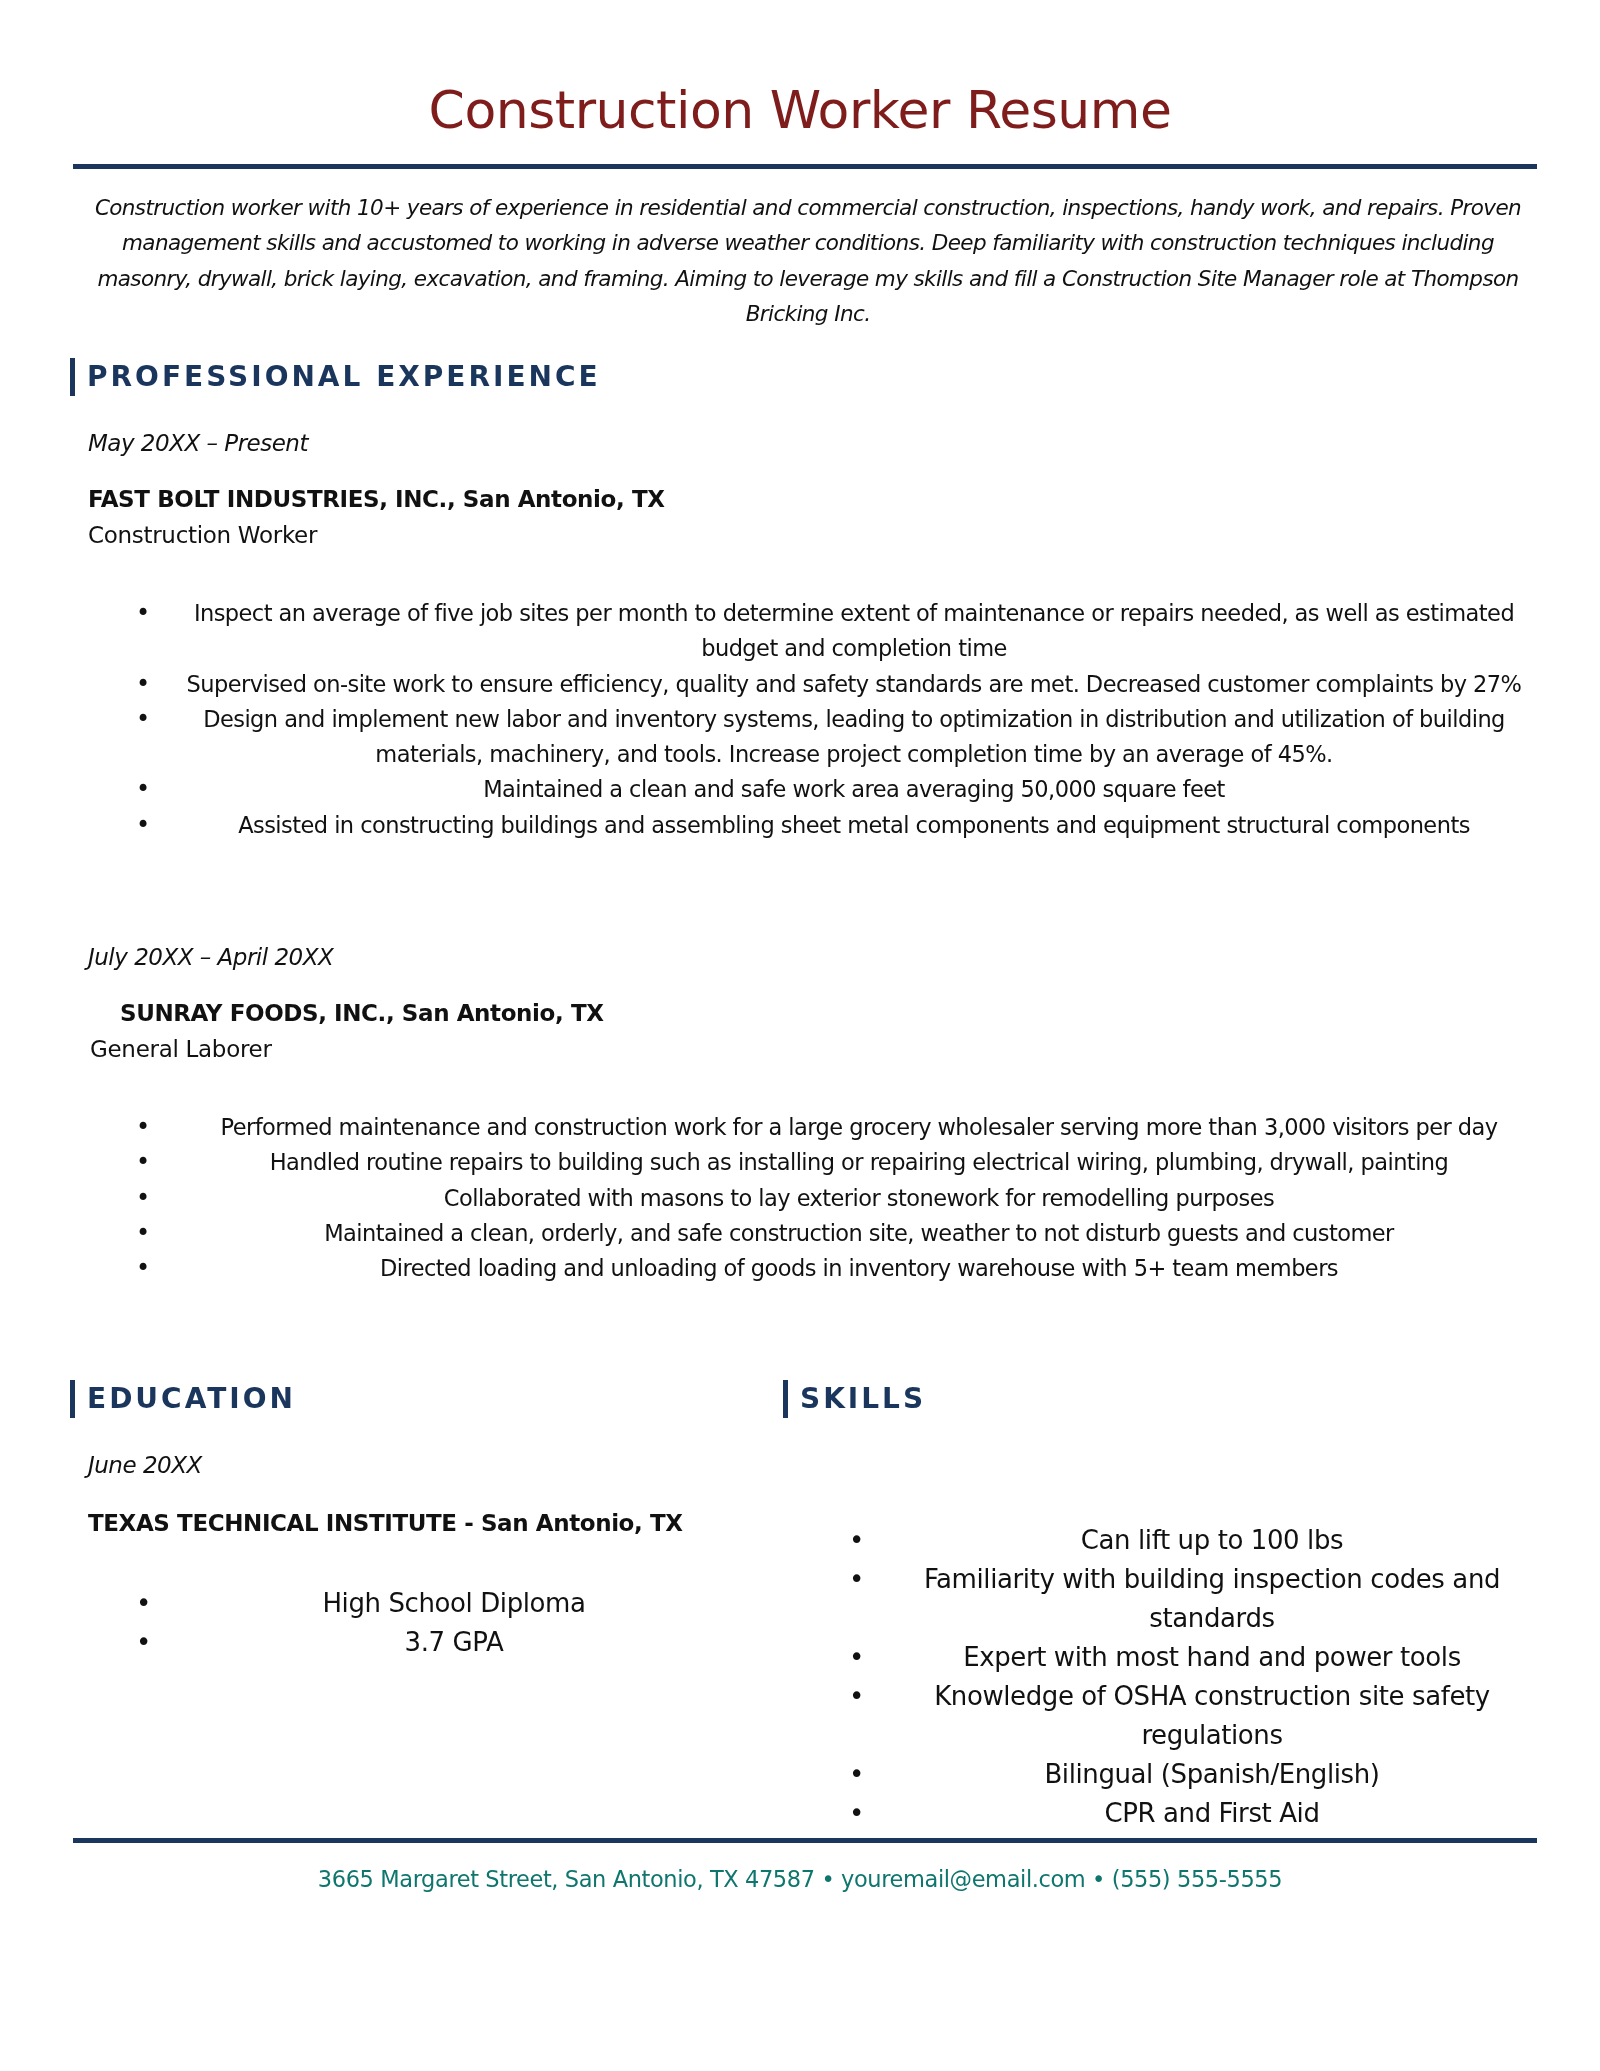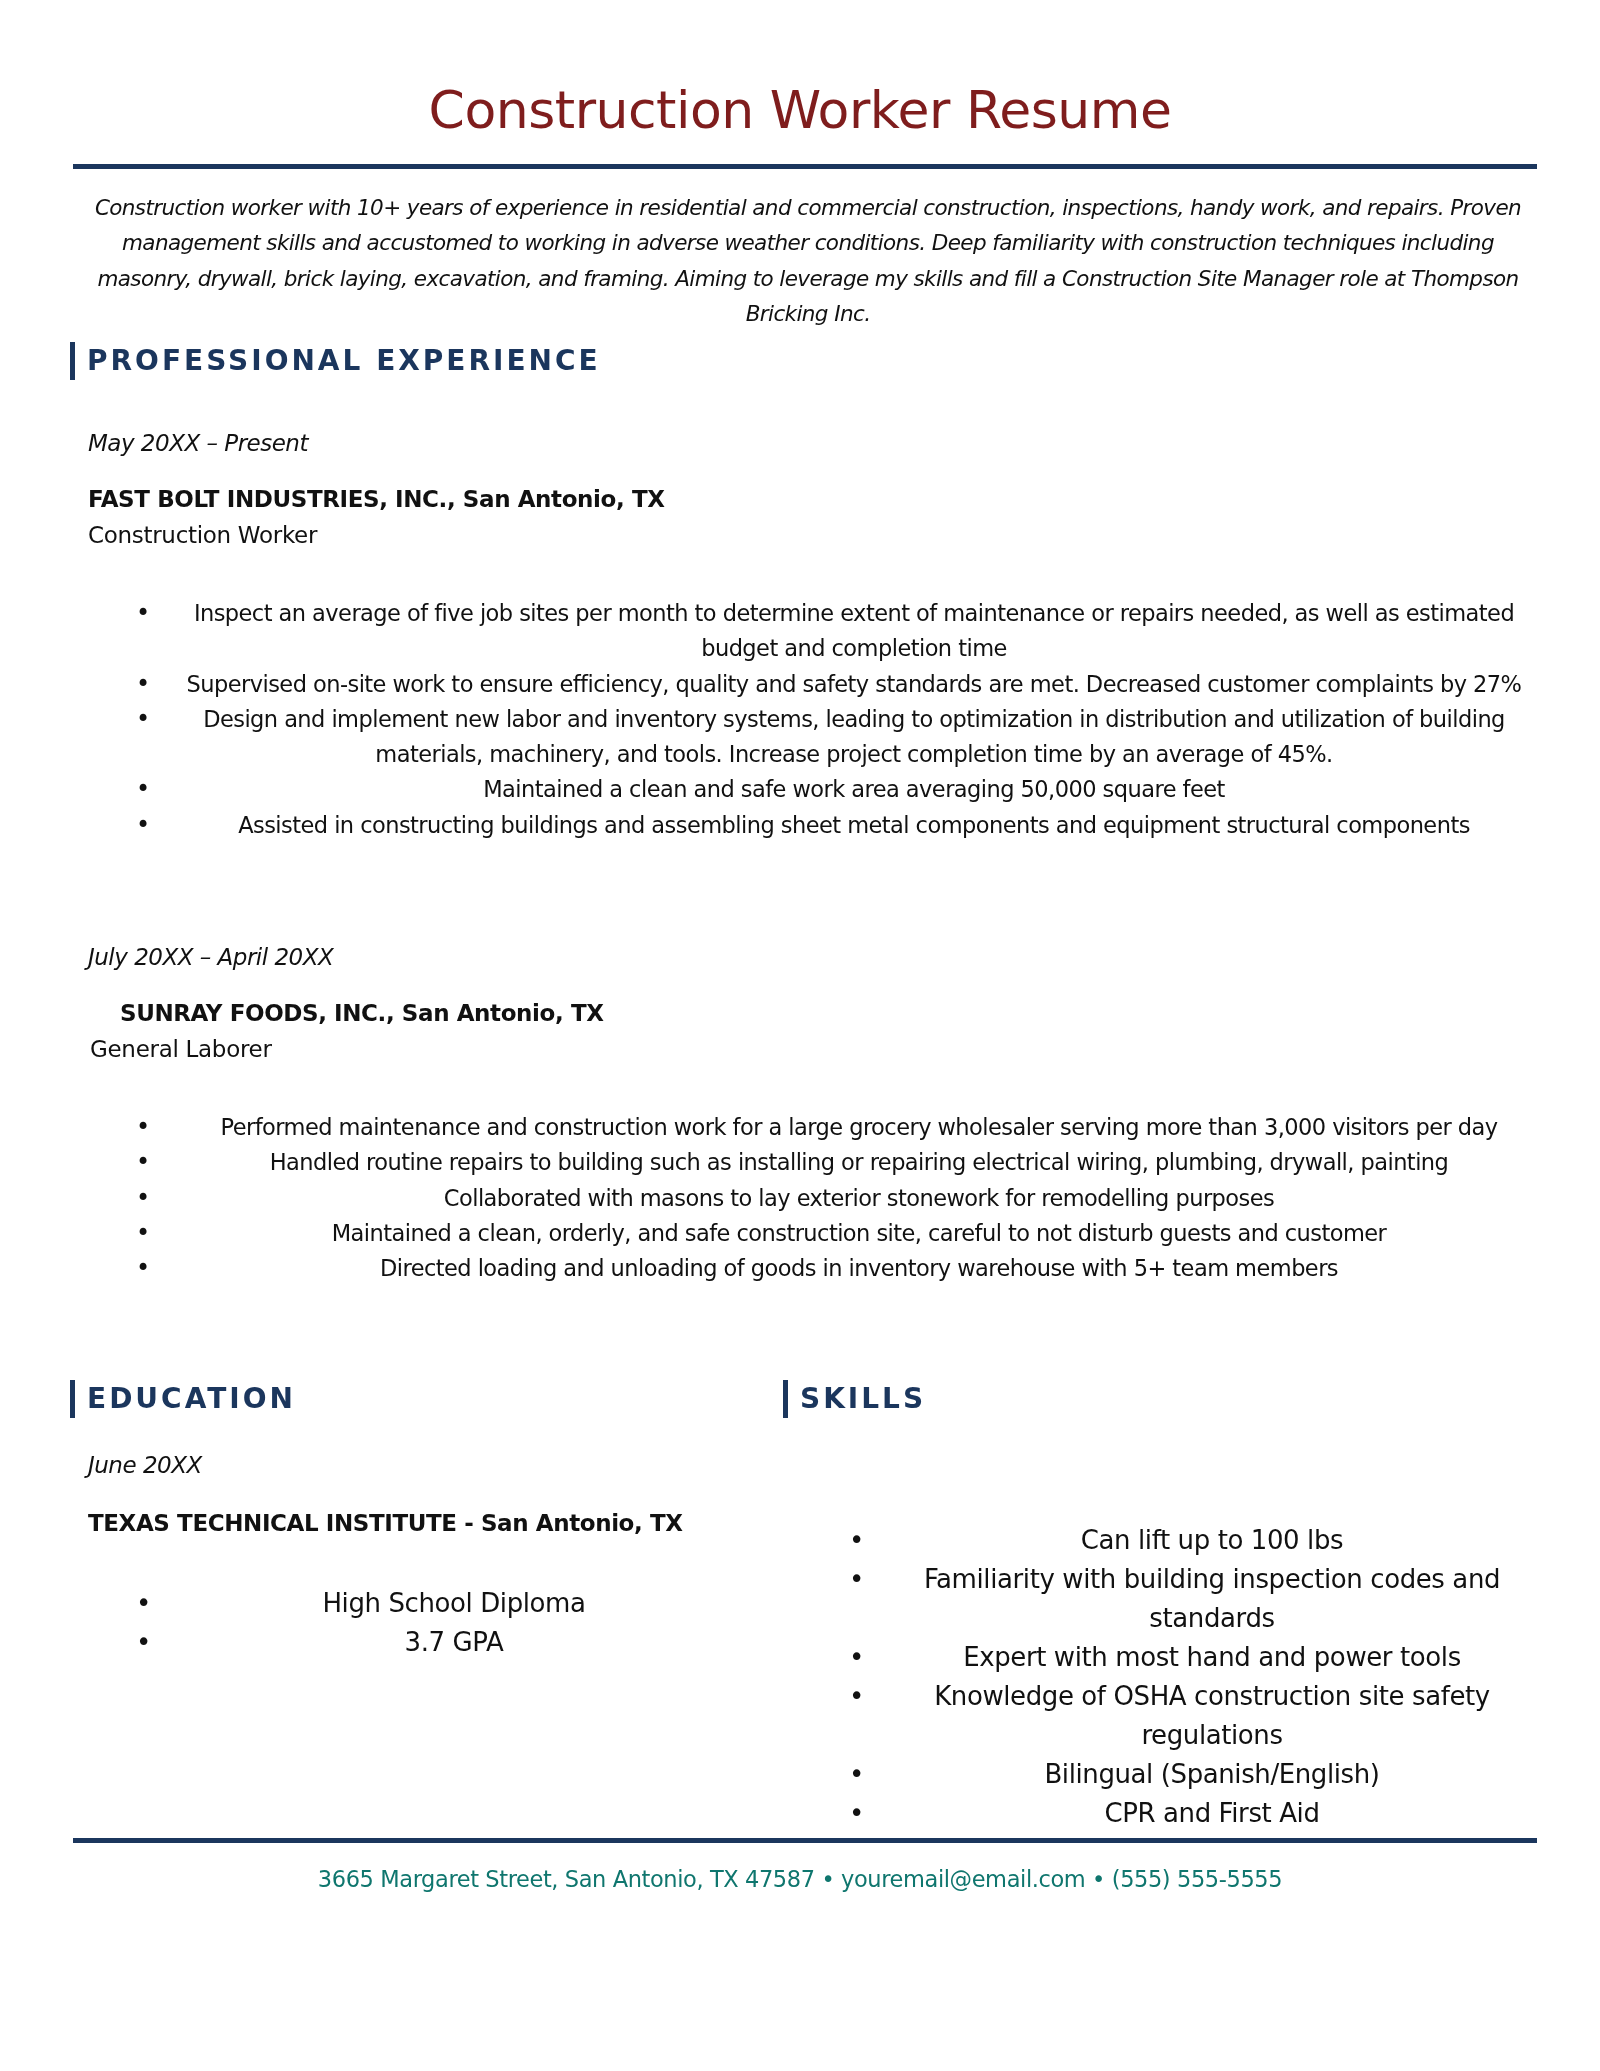--- a/index.html
+++ b/index.html
@@ -20,41 +20,41 @@
   .footer{left:0;width:1600px;top:1866px;text-align:center;font-size:22.5px;color:#0f766e;letter-spacing:-0.4px;}
 </style>
 </head>
 <body>
 
 <div class="abs title">Construction Worker Resume</div>
 <div class="abs rule" style="top:164px;"></div>
 
 <div class="abs summary">Construction worker with 10+ years of experience in residential and commercial construction, inspections, handy work, and repairs. Proven management skills and accustomed to working in adverse weather conditions. Deep familiarity with construction techniques including masonry, drywall, brick laying, excavation, and framing. Aiming to leverage my skills and fill a Construction Site Manager role at Thompson Bricking Inc.</div>
 
-<div class="abs sec-head" style="left:70px;top:342px;">PROFESSIONAL EXPERIENCE</div>
+<div class="abs sec-head" style="left:70px;top:358px;">PROFESSIONAL EXPERIENCE</div>
 
 <div class="abs date" style="left:88px;top:430px;">May 20XX – Present</div>
 <div class="abs company" style="left:88px;top:486px;">FAST BOLT INDUSTRIES, INC., San Antonio, TX</div>
 <div class="abs role" style="left:88px;top:522px;">Construction Worker</div>
 <ul class="abs bl" style="left:88px;top:596px;width:1440px;">
   <li>Inspect an average of five job sites per month to determine extent of maintenance or repairs needed, as well as estimated budget and completion time</li>
   <li>Supervised on-site work to ensure efficiency, quality and safety standards are met. Decreased customer complaints by 27%</li>
   <li>Design and implement new labor and inventory systems, leading to optimization in distribution and utilization of building materials, machinery, and tools. Increase project completion time by an average of 45%.</li>
   <li>Maintained a clean and safe work area averaging 50,000 square feet</li>
   <li>Assisted in constructing buildings and assembling sheet metal components and equipment structural components</li>
 </ul>
 
 <div class="abs date" style="left:88px;top:944px;">July 20XX – April 20XX</div>
 <div class="abs company" style="left:96px;top:1000px;margin-left:24px;">SUNRAY FOODS, INC., San Antonio, TX</div>
 <div class="abs role" style="left:90px;top:1036px;">General Laborer</div>
 <ul class="abs bl" style="left:88px;top:1110px;width:1450px;">
   <li>Performed maintenance and construction work for a large grocery wholesaler serving more than 3,000 visitors per day</li>
   <li>Handled routine repairs to building such as installing or repairing electrical wiring, plumbing, drywall, painting</li>
   <li>Collaborated with masons to lay exterior stonework for remodelling purposes</li>
-  <li>Maintained a clean, orderly, and safe construction site, careful to not disturb guests and customer</li>
+  <li>Maintained a clean, orderly, and safe construction site, weather to not disturb guests and customer</li>
   <li>Directed loading and unloading of goods in inventory warehouse with 5+ team members</li>
 </ul>
 
 <div class="abs sec-head" style="left:70px;top:1380px;">EDUCATION</div>
 <div class="abs date" style="left:88px;top:1452px;">June 20XX</div>
 <div class="abs company" style="left:88px;top:1510px;">TEXAS TECHNICAL INSTITUTE - San Antonio, TX</div>
 <ul class="abs bl2" style="left:88px;top:1584px;width:640px;">
   <li>High School Diploma</li>
   <li>3.7 GPA</li>
 </ul>

